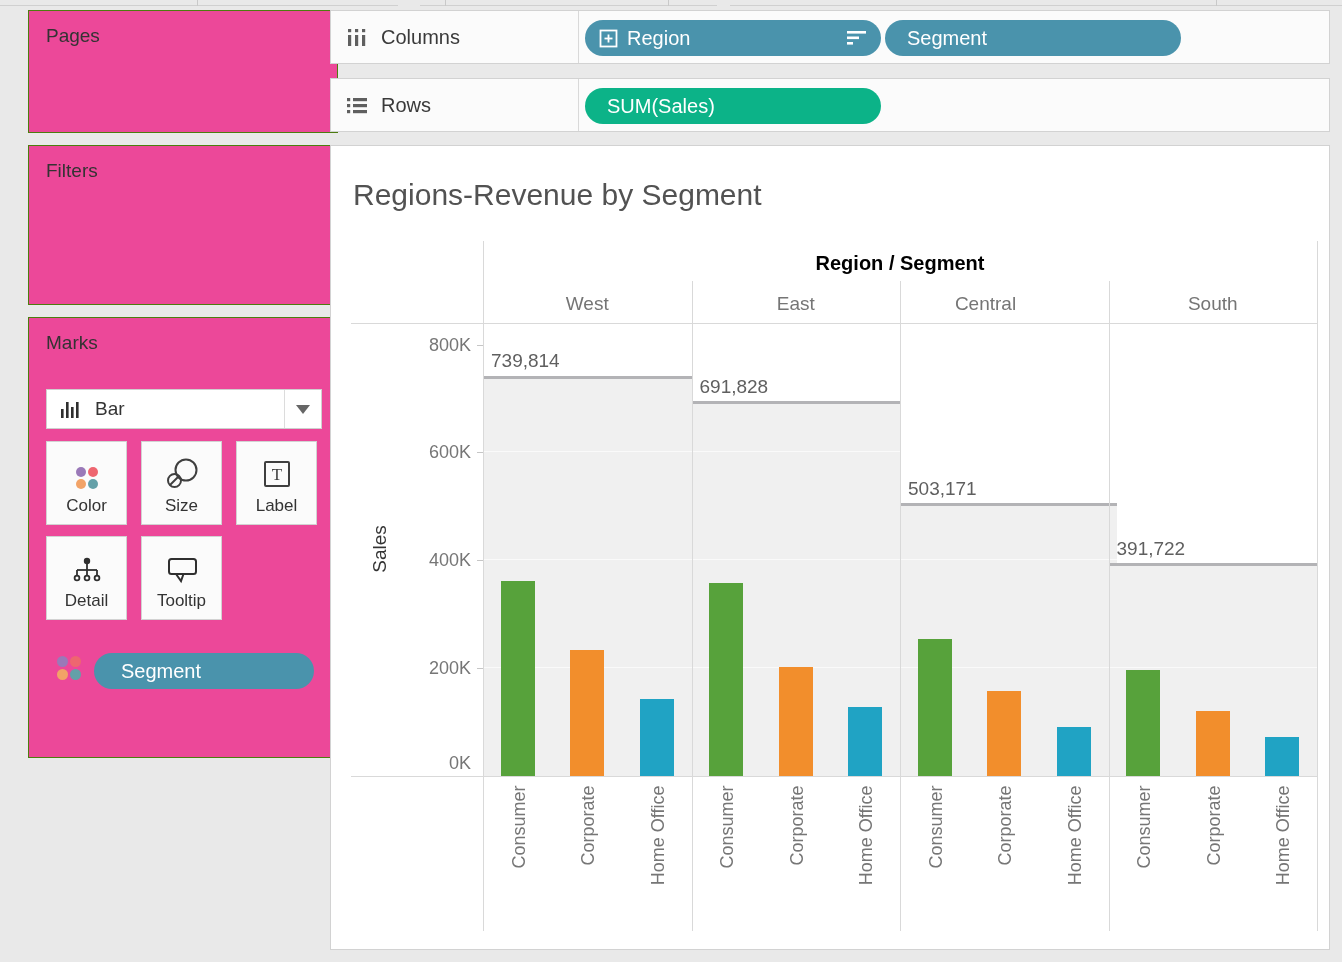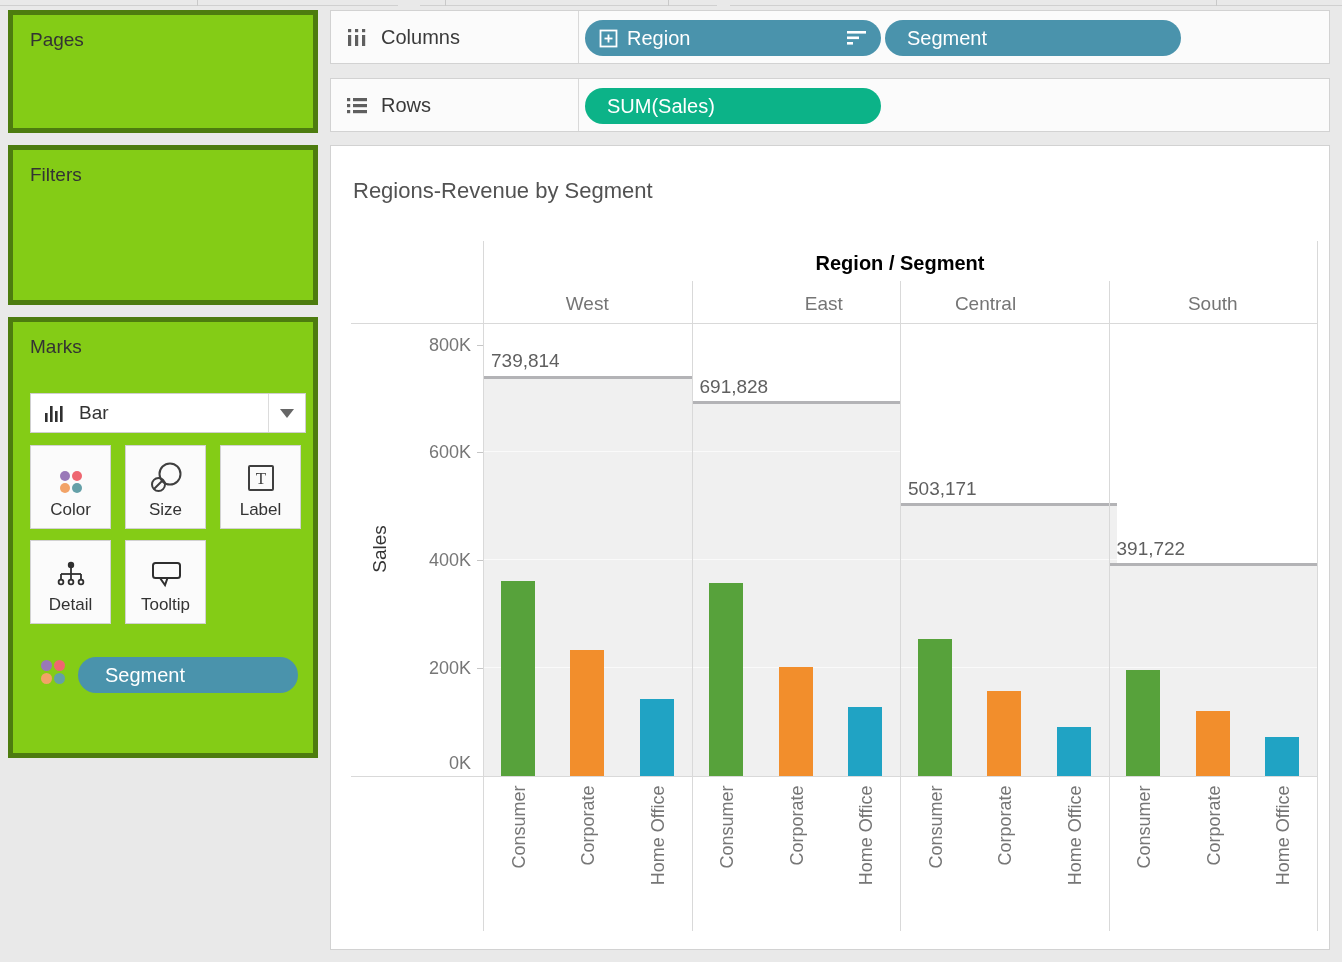--- a/index.html
+++ b/index.html
@@ -1,18 +1,18 @@
 <!DOCTYPE html>
 <html><head>
 <meta charset="utf-8">
 <style>
   html,body{margin:0;padding:0;background:#e9e9e9;}
   #root{position:relative;width:1342px;height:962px;background:#e9e9e9;
         font-family:"Liberation Sans",sans-serif;overflow:hidden;}
-  .card{position:absolute;background:#84cc16;border:5px solid #4d7c0f;box-sizing:border-box;}
+  .card{position:absolute;background:#ec4899;border:1px solid #4d7c0f;box-sizing:border-box;margin-left:20px;}
   .card-title{position:absolute;left:17px;top:14px;font-size:19px;color:#333;}
   .topline{position:absolute;top:5px;height:1px;background:#d0d0d0;}
   .toptick{position:absolute;top:0;width:1px;height:6px;background:#c9c9c9;}
 
   
   .shelf{position:absolute;left:330px;width:1000px;height:54px;background:#fbfbfb;
          border:1px solid #d2d2d2;box-sizing:border-box;}
   .shelf-head{position:absolute;left:0;top:0;width:247px;height:100%;display:flex;
               align-items:center;gap:14px;padding-left:16px;box-sizing:border-box;}
   .shelf-label{font-size:20px;color:#3a3a3a;}
@@ -34,21 +34,21 @@
   .dd-caret{position:absolute;right:0;top:0;width:36px;height:100%;border-left:1px solid #dcdcdc;
             display:flex;align-items:center;justify-content:center;}
   .caret{width:0;height:0;border-left:7px solid transparent;border-right:7px solid transparent;
          border-top:9px solid #666;}
   .dots{display:grid;grid-template-columns:repeat(2,1fr);gap:2px;}
   .dots .dot{border-radius:50%;}
 
   
   #chart-card{position:absolute;left:330px;top:145px;width:1000px;height:805px;background:#fff;
               border:1px solid #d2d2d2;box-sizing:border-box;}
-  #sheet-title{position:absolute;left:22px;top:32px;font-size:22px;color:#525252;}
+  #sheet-title{position:absolute;left:22px;top:32px;font-size:30px;color:#525252;}
   #facet-header{position:absolute;left:152px;top:106px;width:834px;text-align:center;
                 font-size:20px;font-weight:bold;color:#000000;}
   .region-cell{position:absolute;top:140px;height:36px;display:flex;align-items:center;
                justify-content:center;font-size:19px;color:#757575;}
   #plot{position:absolute;left:152px;top:177px;width:834px;height:453px;background:#fff;}
   .panel{position:absolute;top:0;height:453px;}
   .band{position:absolute;left:0;bottom:0;width:100%;}
   .refline{position:absolute;left:0;width:100%;height:3px;}
   .total-label{position:absolute;left:8px;font-size:19px;color:#5f5f5f;white-space:nowrap;}
   .bar{position:absolute;bottom:0;width:34px;}
@@ -231,21 +231,21 @@
     <span class="pill-label">SUM(Sales)</span>
   </div>
 </div>
 
 <div id="chart-card">
   <div id="sheet-title">Regions-Revenue by Segment</div>
   <div id="facet-header">Region / Segment</div>
   <div id="y-axis-title">Sales</div>
   <div id="region-row">
         <div class="region-cell" style="left: 152px; width: 208.5px;">West</div>
-        <div class="region-cell" style="left: 360.5px; width: 208.5px; padding-left: 28px;">East</div>
+        <div class="region-cell" style="left: 360.5px; width: 208.5px;">East</div>
         <div class="region-cell" style="left: 569px; width: 171px;">Central</div>
         <div class="region-cell" style="left: 777.5px; width: 208.5px; text-align: center;">South</div>
       </div>
   <div id="plot">
         <div class="panel" style="left: 0px; width: 208.5px;">
           <div class="band" style="height: 398.971px; background: rgb(240, 240, 240);"></div>
           <div class="gline" style="bottom: 107.857px;"></div>
           <div class="gline" style="bottom: 215.714px;"></div>
           <div class="gline" style="bottom: 323.571px;"></div>
           <div class="refline" style="bottom: 397.471px; background: rgb(179, 179, 182);"></div>

